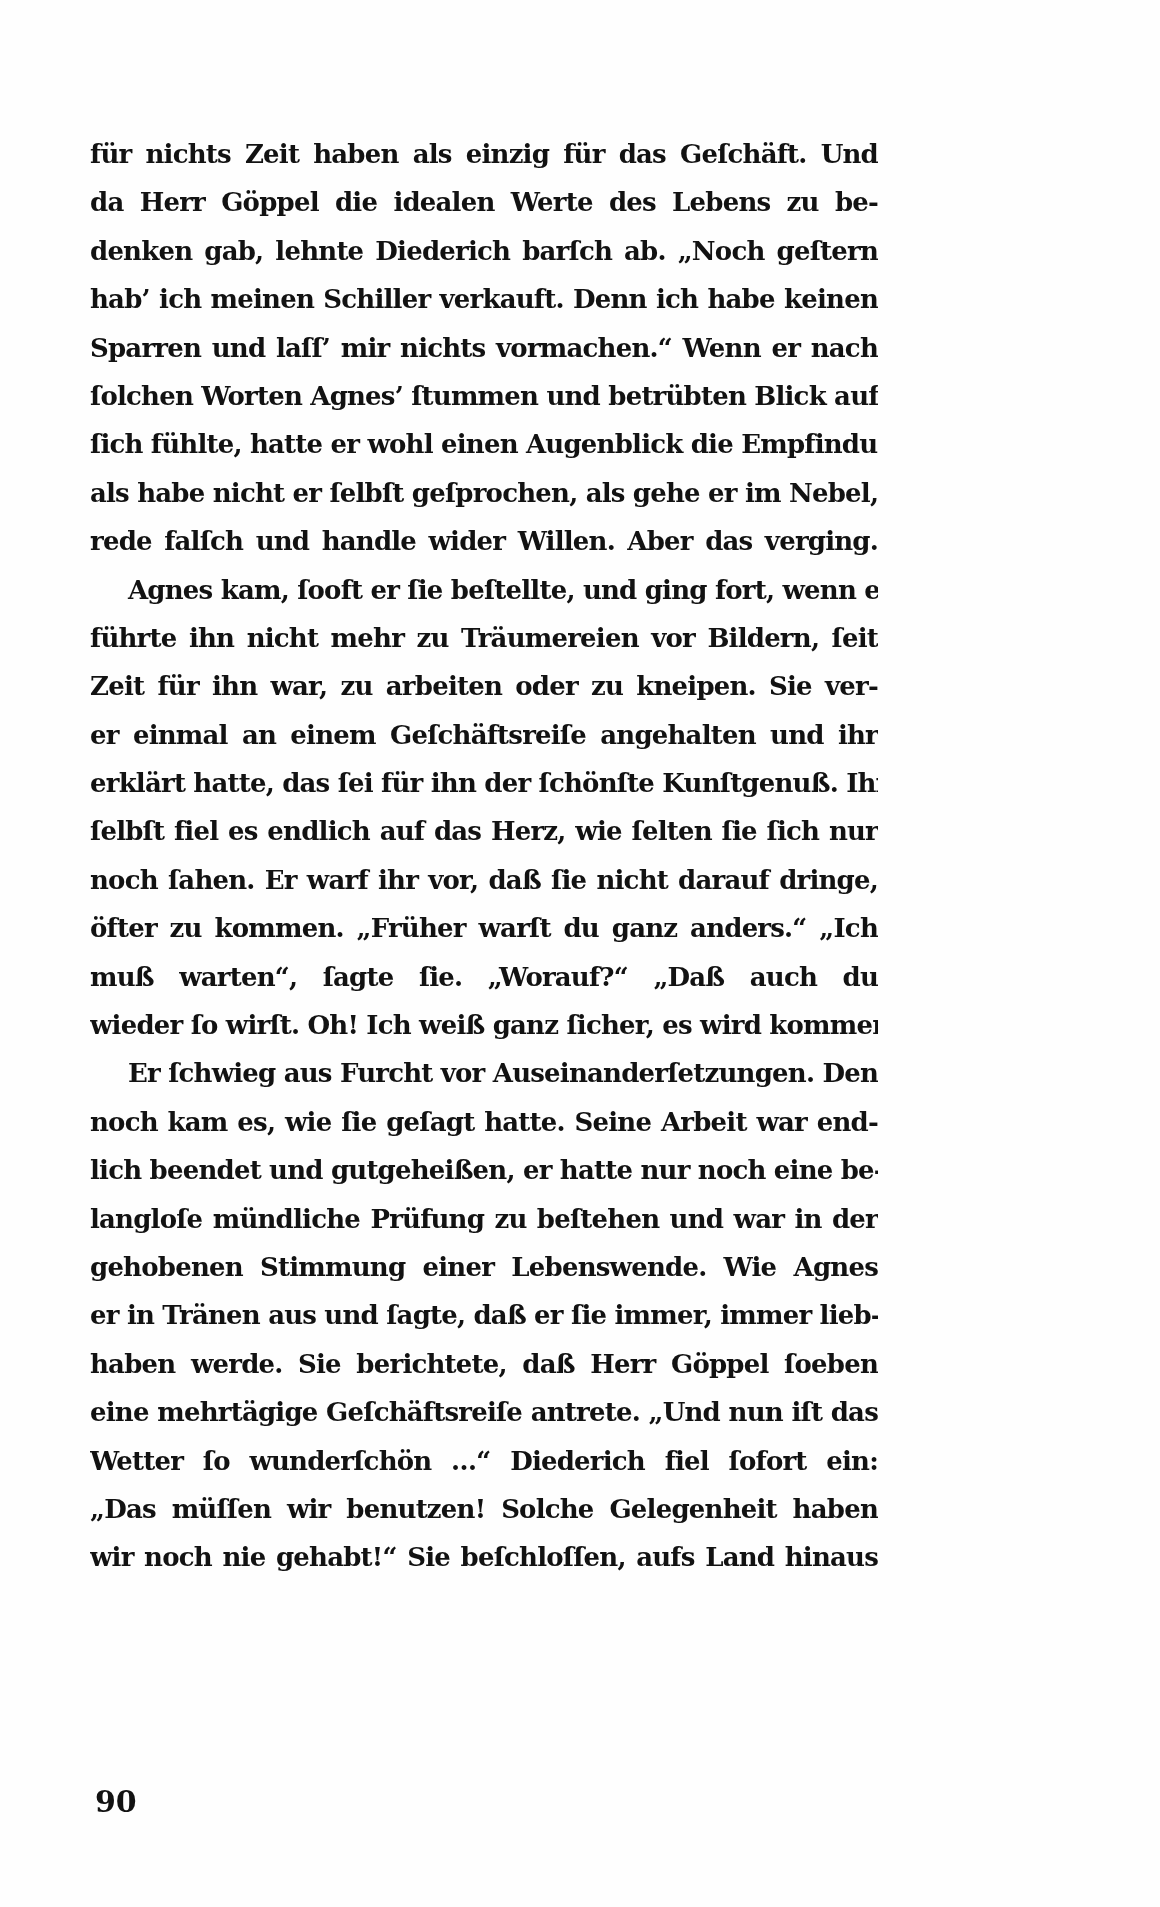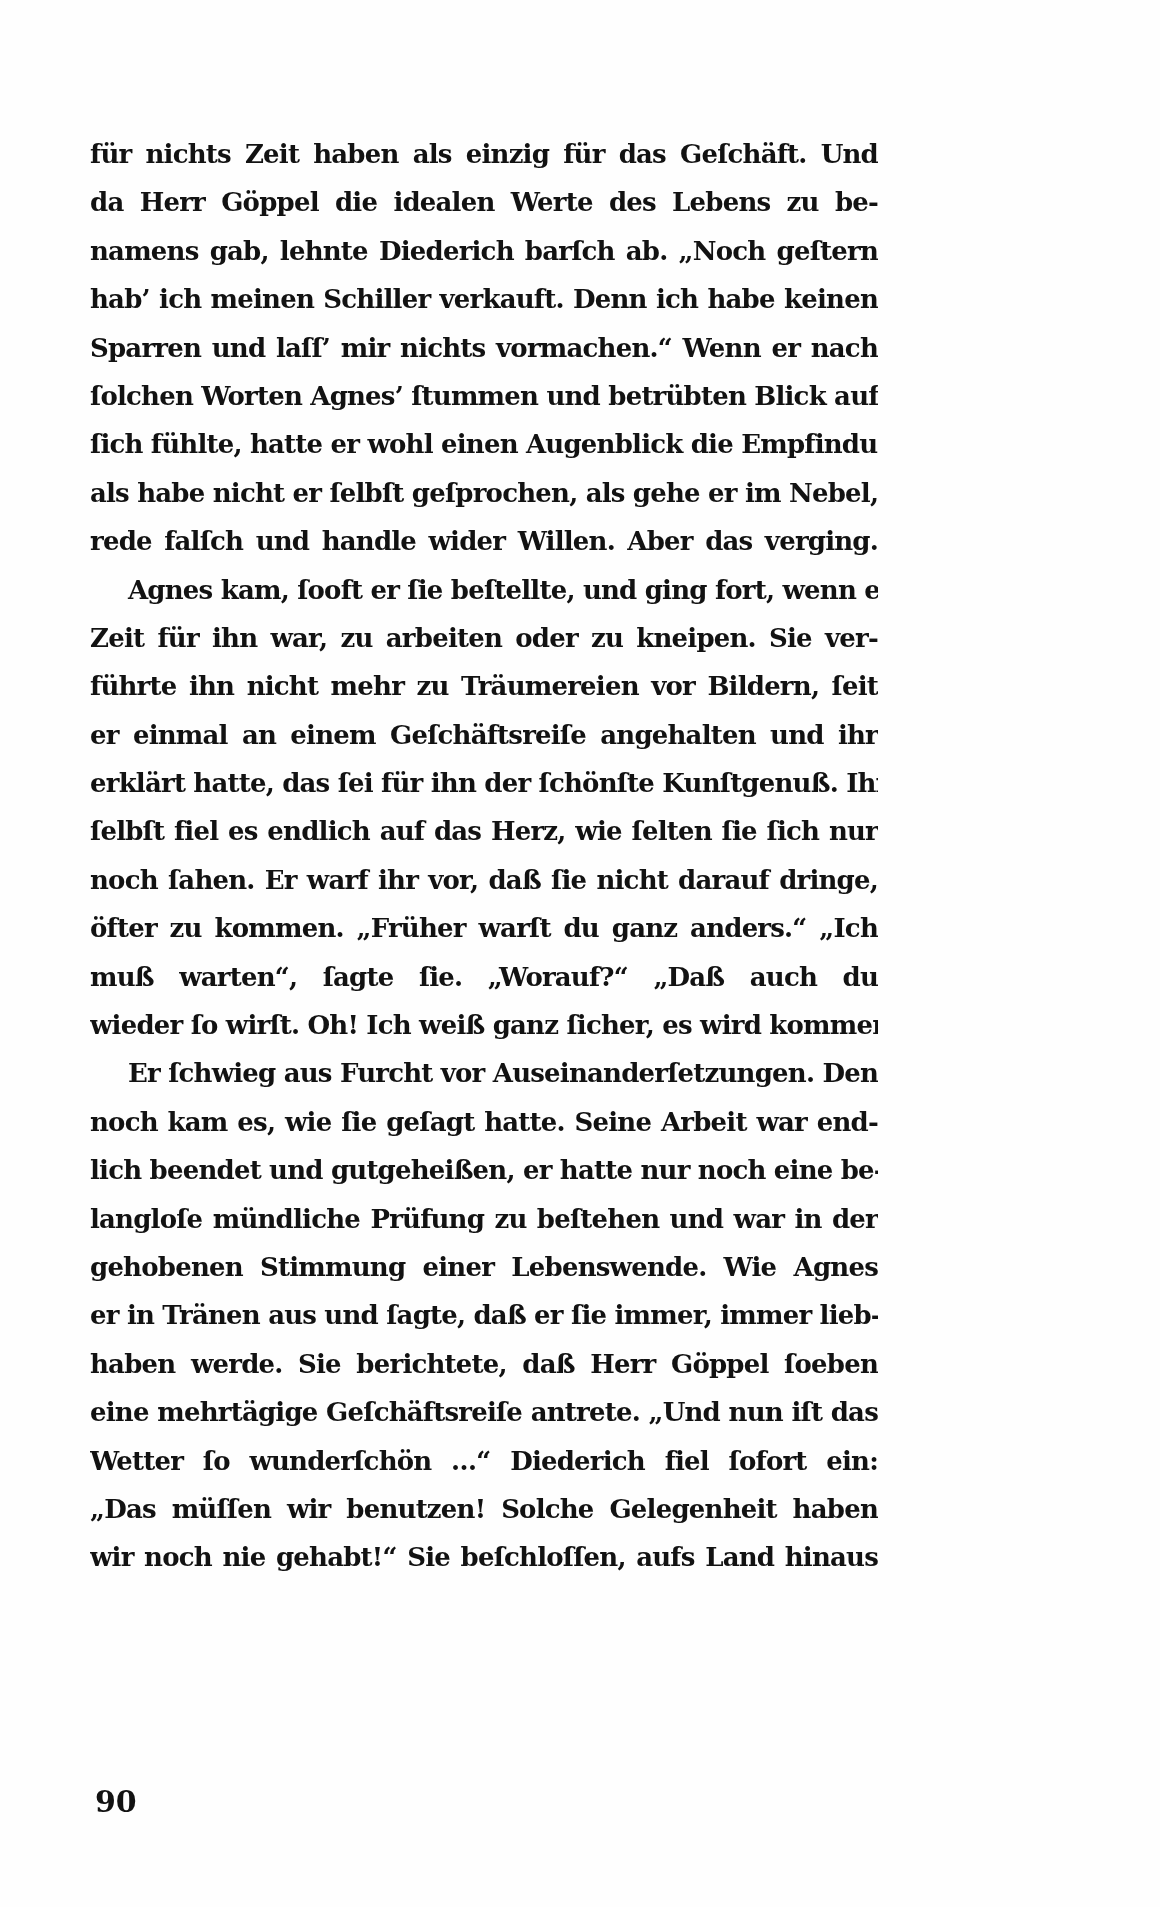--- a/index.html
+++ b/index.html
@@ -45,30 +45,30 @@
     color: #121212;
   }
 </style>
 </head>
 <body>
 
 <div class="page">
   <div class="text-block">
       <div class="line">für nichts Zeit haben als einzig für das Geſchäft. Und</div>
       <div class="line">da Herr Göppel die idealen Werte des Lebens zu be-</div>
-      <div class="line">namens gab, lehnte Diederich barſch ab. „Noch geſtern</div>
+      <div class="line">denken gab, lehnte Diederich barſch ab. „Noch geſtern</div>
       <div class="line">hab’ ich meinen Schiller verkauft. Denn ich habe keinen</div>
       <div class="line">Sparren und laſſ’ mir nichts vormachen.“ Wenn er nach</div>
       <div class="line">ſolchen Worten Agnes’ ſtummen und betrübten Blick auf</div>
       <div class="line">ſich fühlte, hatte er wohl einen Augenblick die Empfindung,</div>
       <div class="line">als habe nicht er ſelbſt geſprochen, als gehe er im Nebel,</div>
       <div class="line">rede falſch und handle wider Willen. Aber das verging.</div>
       <div class="line indent">Agnes kam, ſooft er ſie beſtellte, und ging fort, wenn es</div>
+      <div class="line">führte ihn nicht mehr zu Träumereien vor Bildern, ſeit</div>
       <div class="line">Zeit für ihn war, zu arbeiten oder zu kneipen. Sie ver-</div>
-      <div class="line">führte ihn nicht mehr zu Träumereien vor Bildern, ſeit</div>
       <div class="line">er einmal an einem Geſchäftsreiſe angehalten und ihr</div>
       <div class="line">erklärt hatte, das ſei für ihn der ſchönſte Kunſtgenuß. Ihm</div>
       <div class="line">ſelbſt fiel es endlich auf das Herz, wie ſelten ſie ſich nur</div>
       <div class="line">noch ſahen. Er warf ihr vor, daß ſie nicht darauf dringe,</div>
       <div class="line">öfter zu kommen. „Früher warſt du ganz anders.“ „Ich</div>
       <div class="line">muß warten“, ſagte ſie. „Worauf?“ „Daß auch du</div>
       <div class="line">wieder ſo wirſt. Oh! Ich weiß ganz ſicher, es wird kommen.“</div>
       <div class="line indent">Er ſchwieg aus Furcht vor Auseinanderſetzungen. Den-</div>
       <div class="line">noch kam es, wie ſie geſagt hatte. Seine Arbeit war end-</div>
       <div class="line">lich beendet und gutgeheißen, er hatte nur noch eine be-</div>

